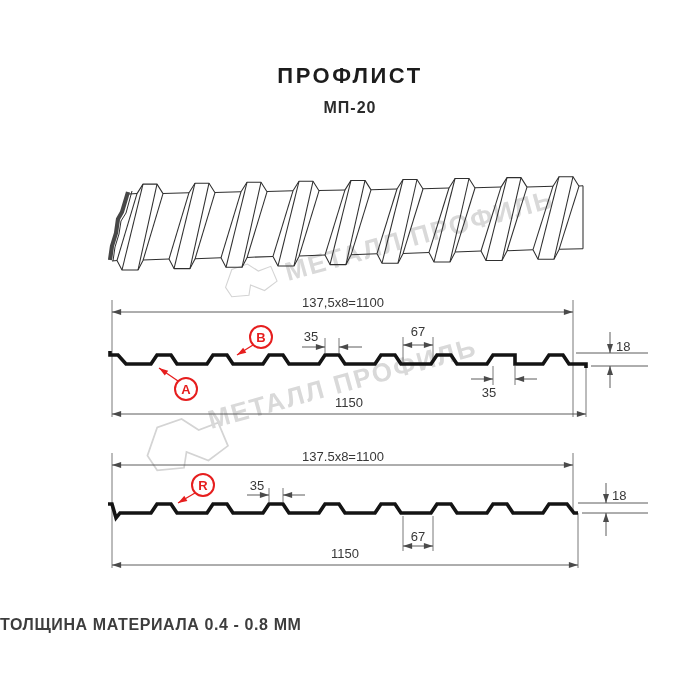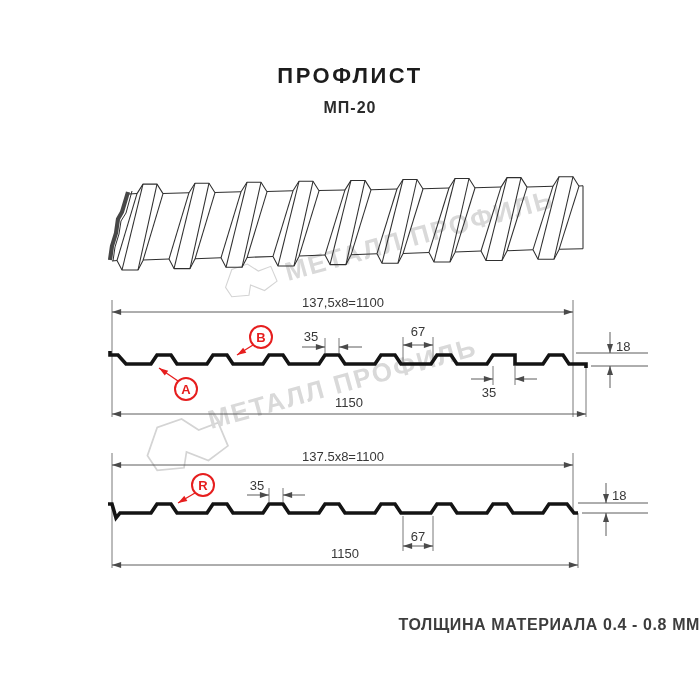--- a/index.html
+++ b/index.html
@@ -2,21 +2,21 @@
 <html><head>
 <meta charset="utf-8">
 <style>
   html,body{margin:0;padding:0;background:#fff;}
   .canvas{position:relative;width:700px;height:700px;background:#ffffff;overflow:hidden;
           font-family:"Liberation Sans",sans-serif;}
   .title{position:absolute;top:63px;left:0;width:700px;text-align:center;
          font-size:22px;font-weight:bold;letter-spacing:2.5px;color:#1c1c1c;}
   .subtitle{position:absolute;top:99px;left:0;width:700px;text-align:center;
             font-size:16px;font-weight:bold;letter-spacing:1px;color:#2b2b2b;}
-  .footer{position:absolute;top:616px;left:0;width:700px;text-align:right;
+  .footer{position:absolute;top:616px;left:0;width:700px;text-align:left;
           font-size:16px;font-weight:bold;letter-spacing:.6px;color:#3d3d3d;}
   svg{position:absolute;left:0;top:0;}
   svg text{font-family:"Liberation Sans",sans-serif;}
   .dimtxt{font-size:13px;fill:#383838;}
   .redtxt{font-size:13px;font-weight:bold;fill:#e61e1e;}
   .wmtxt{font-size:26px;font-weight:bold;letter-spacing:2px;fill:#d9d9d9;}
 </style>
 </head>
 <body>
 

